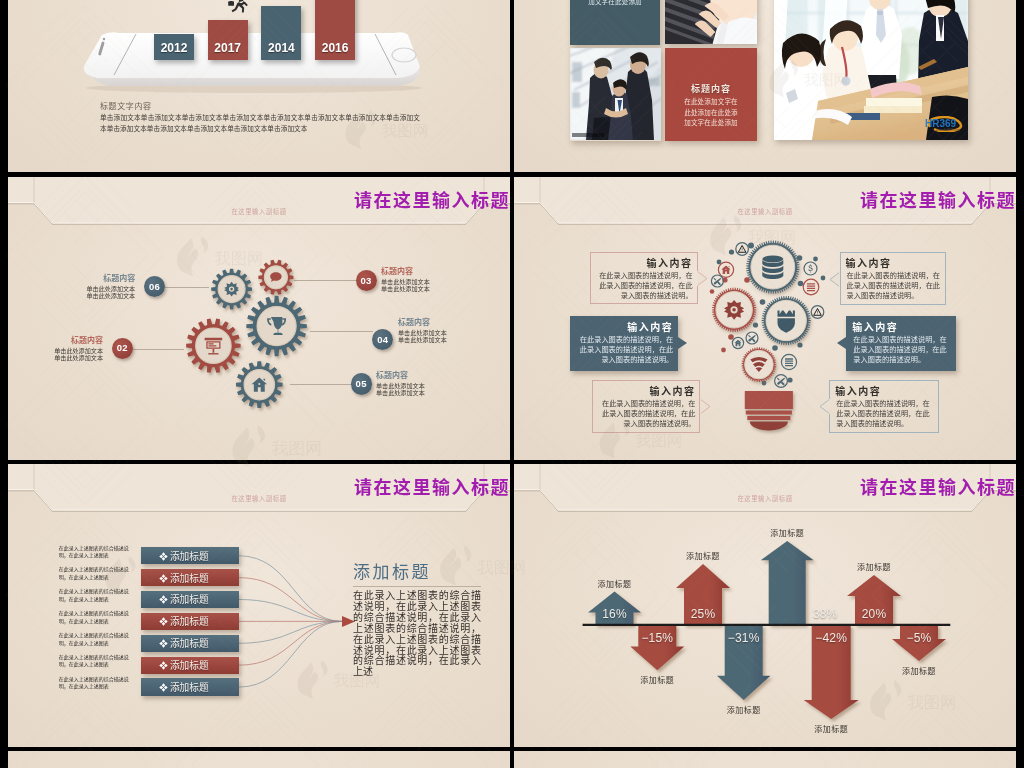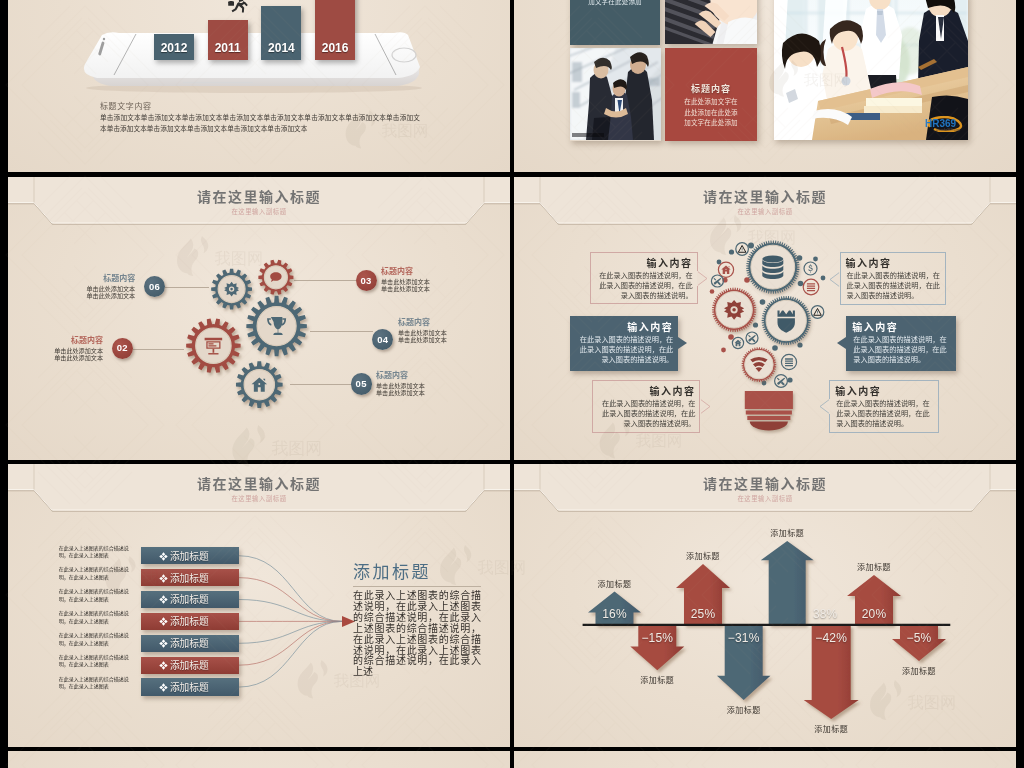--- a/index.html
+++ b/index.html
@@ -7,22 +7,22 @@
 body{width:1024px;height:768px;background:#000;overflow:hidden;
   font-family:"Liberation Sans","Noto Sans CJK SC",sans-serif;-webkit-font-smoothing:antialiased;}
 .sheet{position:absolute;left:0;top:0;width:1024px;height:768px;background:#000;}
 .slide{position:absolute;background:#ece0d3;overflow:hidden;
   box-shadow:inset 0 0 0 1px #fdf8f0;}
 .slide .bg{position:absolute;left:0;top:0;width:100%;height:100%;
   background:radial-gradient(ellipse at 50% 40%, #f0e6da 0%, #eadecf 55%, #e5d8c8 100%);}
 
 .banner{position:absolute;left:0;top:0;width:502px;height:58px;}
 .banner svg{position:absolute;left:0;top:0;}
-.b-title{position:absolute;left:0;right:0;top:9px;text-align:center;
-  font-size:14px;font-weight:bold;color:#737373;letter-spacing:1.5px;}
+.b-title{position:absolute;left:0;right:0;top:9px;text-align:right;
+  font-size:18px;font-weight:bold;color:#a21caf;letter-spacing:1.5px;}
 .b-sub{position:absolute;left:0;right:0;top:30px;text-align:center;
   font-size:6.3px;color:#cfa49f;letter-spacing:.6px;}
 .wmlayer{position:absolute;left:0;top:0;width:1024px;height:768px;pointer-events:none;z-index:50;}
 
 .s1 .bars{position:absolute;left:146px;top:61px;width:210px;height:110px;}
 .s1 .bar{position:absolute;bottom:0;width:40px;color:#fff;font-weight:bold;
   font-size:12px;text-align:center;box-shadow:2px 3px 5px rgba(0,0,0,.30);}
 .s1 .bar span{position:absolute;left:0;right:0;bottom:5px;text-shadow:0 1px 1px rgba(0,0,0,.45);}
 .s1-title{position:absolute;left:92px;top:211px;font-size:8px;color:#6d6257;letter-spacing:.6px;}
 .s1-body{position:absolute;left:92px;top:223px;width:320px;font-size:6.6px;line-height:11px;
@@ -110,21 +110,21 @@
     <ellipse cx="326" cy="25" rx="12" ry="7" fill="none" stroke="#d2d2d2" stroke-width="1.1"></ellipse>
     <path d="M25,13 l-3.3,11" stroke="#9e9e9e" stroke-width="2.8" stroke-linecap="round"></path>
     <circle cx="26" cy="9" r="1.2" fill="#9e9e9e"></circle>
     <path d="M105,52.5 L175,52.5" stroke="#d8d8d8" stroke-width="1.1" opacity=".9"></path>
   </svg>
   <div class="bars">
         <div class="bar" style="left: 0px; height: 26px; background: rgb(74, 99, 112);">
           <span>2012</span>
         </div>
         <div class="bar" style="left: 53.7px; height: 40px; background: rgb(158, 75, 67);">
-          <span>2011</span>
+          <span>2017</span>
         </div>
         <div class="bar" style="left: 107.4px; height: 54px; background: rgb(74, 99, 112);">
           <span>2014</span>
         </div>
         <div class="bar" style="left: 161.1px; height: 72px; background: rgb(158, 75, 67);">
           <span>2016</span>
         </div>
       </div>
   <svg class="runner" width="26" height="22" viewBox="0 0 26 22" style="position:absolute;left:216px;top:107px">
     <path d="M18.6,3.3a2.2,2.2 0 1 0 0.01,0.01 M14.4,6.2 l4.4,-1.1 2.6,1.2 2.4,2.6 -1.3,1.3 -2.3,-2.1 -2.1,1.2 2.1,2.4 -0.4,4.9 -1.9,-0.2 0.2,-4 -3.3,-2.6 -2.4,4.2 -3.8,2.2 -1,-1.7 3.3,-2.1 2.4,-5.1 z" fill="#2e2e2e"></path>

